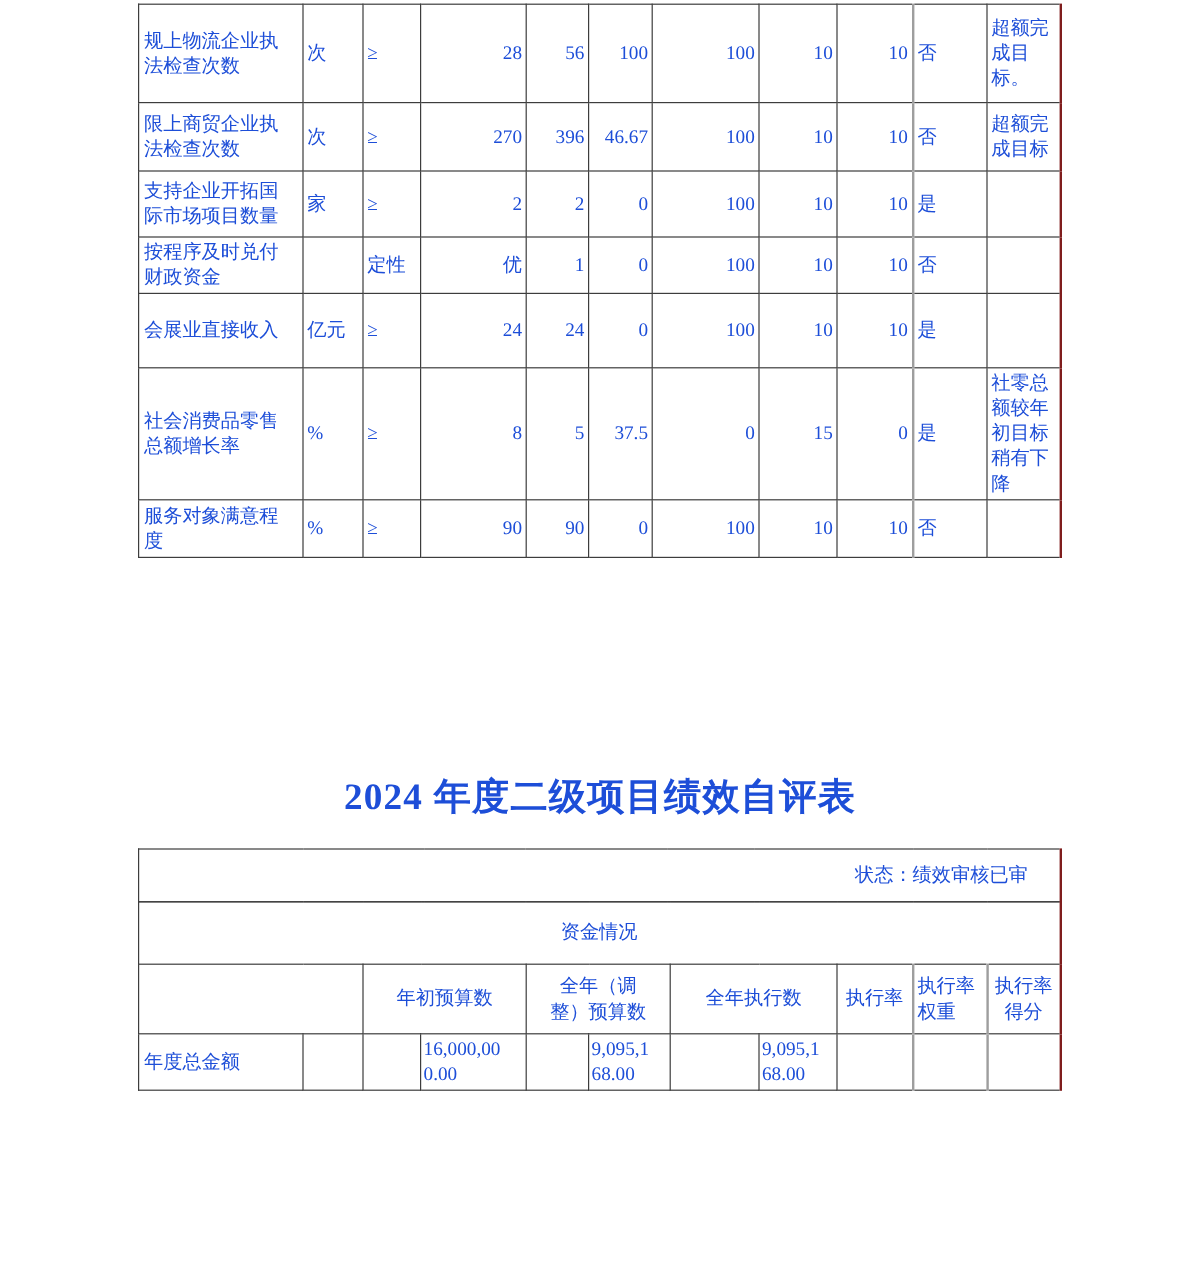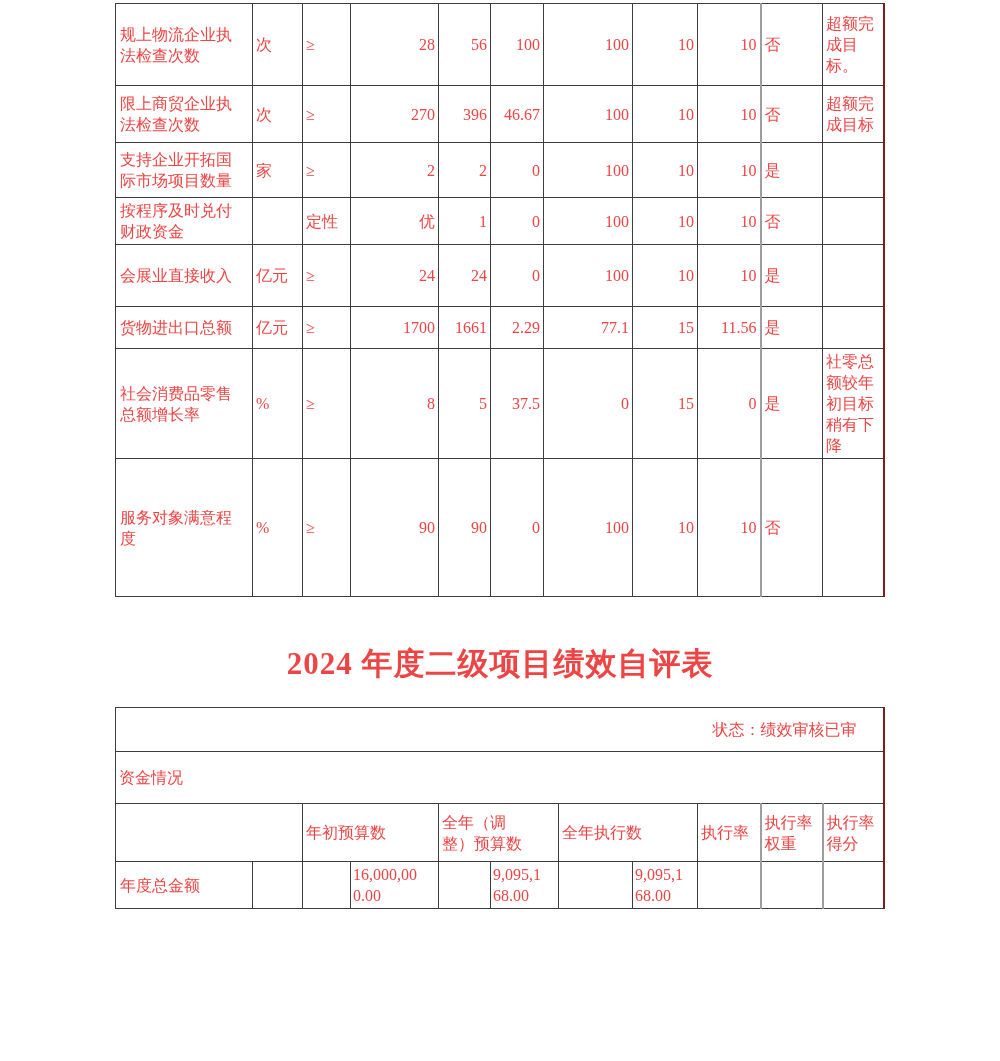--- a/index.html
+++ b/index.html
@@ -1,32 +1,32 @@
 <!DOCTYPE html>
 <html><head>
 <meta charset="utf-8">
 <style>
   html,body{margin:0;padding:0;background:#ffffff;}
   .page{
     position:relative;width:980px;height:1061px;background:#ffffff;overflow:hidden;
     font-family:"Liberation Serif","DejaVu Serif",serif;
-    font-size:16px;color:#ef4444;
+    font-size:16px;color:#1d4ed8;
   }
   table{border-collapse:collapse;table-layout:fixed;}
   td{
     border:1px solid #3d3d3d;
     vertical-align:middle;
     padding:2px 3px;
     white-space:pre-line;
     line-height:21px;
     overflow:hidden;
     word-break:break-word;
   }
   .num{text-align:right;padding-right:3px;}
-  .ctr{}
+  .ctr{text-align:center;}
   .lbl{text-align:right;padding-right:4px;}
   .name{padding-left:4px;}
   .gl{border-left:2px solid #9e9e9e;}
   .gr{border-right:2px solid #7f1d1d;}
 
   .t-ind{position:absolute;left:115px;top:3px;width:768px;}
   .t-ind tr:nth-child(1){height:82px;}
   .t-ind tr:nth-child(2){height:57px;margin-left:28px;}
   .t-ind tr:nth-child(3){height:55px;}
   .t-ind tr:nth-child(4){height:41px;}
@@ -140,33 +140,20 @@
       <td class="num">24</td>
       <td class="num">24</td>
       <td class="num">0</td>
       <td class="num">100</td>
       <td class="num">10</td>
       <td class="num">10</td>
       <td class="gl">是</td>
       <td class="gr"></td>
     </tr>
     <tr>
-      <td class="name">货物进出口总额</td>
-      <td>亿元</td>
-      <td>≥</td>
-      <td class="num">1700</td>
-      <td class="num">1661</td>
-      <td class="num">2.29</td>
-      <td class="num">77.1</td>
-      <td class="num">15</td>
-      <td class="num">11.56</td>
-      <td class="gl">是</td>
-      <td class="gr"></td>
-    </tr>
-    <tr>
       <td class="name">社会消费品零售
 总额增长率</td>
       <td>%</td>
       <td>≥</td>
       <td class="num">8</td>
       <td class="num">5</td>
       <td class="num">37.5</td>
       <td class="num">0</td>
       <td class="num">15</td>
       <td class="num">0</td>

